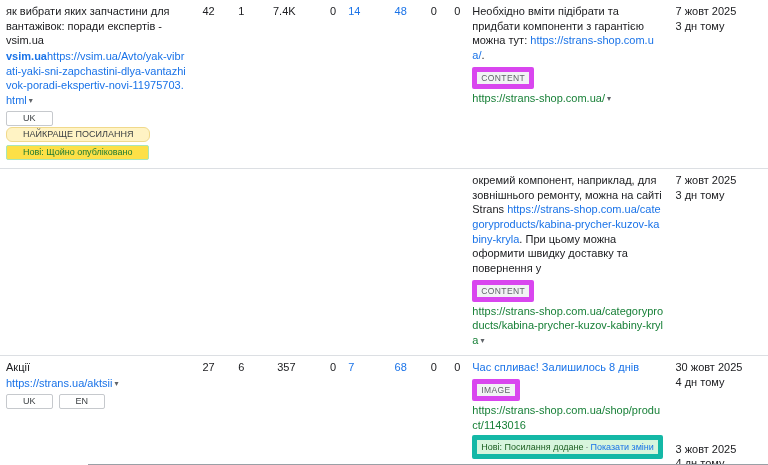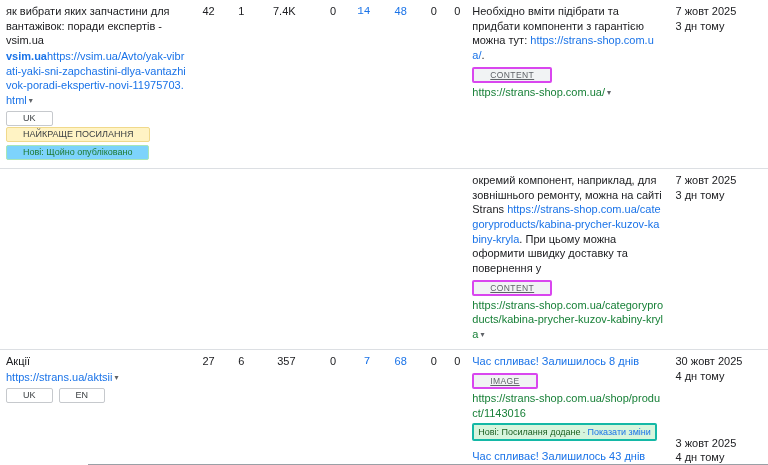--- a/index.html
+++ b/index.html
@@ -29,21 +29,21 @@
     border-bottom: 1px solid #e3e5e8;
     line-height: 1.33;
   }
   tr.row-sep td { border-bottom: 1px solid #dcdfe3; }
 
   .col-url       { width: 182px; }
   .col-n1        { width: 26px;  text-align: center; margin-top: 16px; }
   .col-n2        { width: 26px;  text-align: right; }
   .col-n3        { width: 48px;  text-align: right; }
   .col-n4        { width: 38px;  text-align: right; }
-  .col-n5        { width: 32px;  text-align: right; font-family: Liberation Mono, monospace; }
+  .col-n5        { width: 32px;  text-align: left; }
   .col-n6        { width: 34px;  text-align: right; }
   .col-n7        { width: 28px;  text-align: right; }
   .col-n8        { width: 22px;  text-align: right; }
   .col-anchor    { width: 190px; }
   .col-date      { width: 92px;  }
 
   .title-text {
     color: #202124;
     display: block;
     margin-bottom: 1px;
@@ -83,48 +83,48 @@
     margin-right: 3px;
     vertical-align: middle;
   }
   .badge.plain {
     background: #ffffff;
   }
   .badge.highlight {
     background: #fff3c4;
     border-color: #f0d98b;
     color: #3c4043;
+    border-radius: 6px;
   }
   .badge.green-fill {
-    background: #7dd3fc;
+    background: #fde047;
     border-color: #a8e6b7;
     color: #1e7a32;
   }
   .tag-small {
     display: inline-block;
     background: #f1f3f4;
-    border: 2px solid #d946ef;
+    border: 5px solid #d946ef;
     color: #5f6368;
     font-size: 8.5px;
     letter-spacing: .4px;
-    padding: 0 16px;
+    padding: 0 4px;
     line-height: 12px;
     border-radius: 2px;
     margin: 2px 0;
-    text-decoration: underline;
   }
   .anchor-block { margin-bottom: 2px; }
   .anchor-sep { height: 8px; }
   .date-cell { color: #202124; white-space: nowrap; }
   .date-cell .sub { display: block; color: #202124; }
   .showchanges { color: #1a73e8; }
   .green-pill {
     display: inline-block;
     background: #d7f5dd;
-    border: 2px solid #14b8a6;
+    border: 5px solid #14b8a6;
     border-radius: 2px;
     color: #1b5e20;
     font-size: 9px;
     line-height: 12px;
     padding: 1px 4px;
     margin-top: 3px;
   }
   .green-pill .dot { color: #5f6368; margin: 0 2px; }
   .footer-rule {
     position: absolute;

